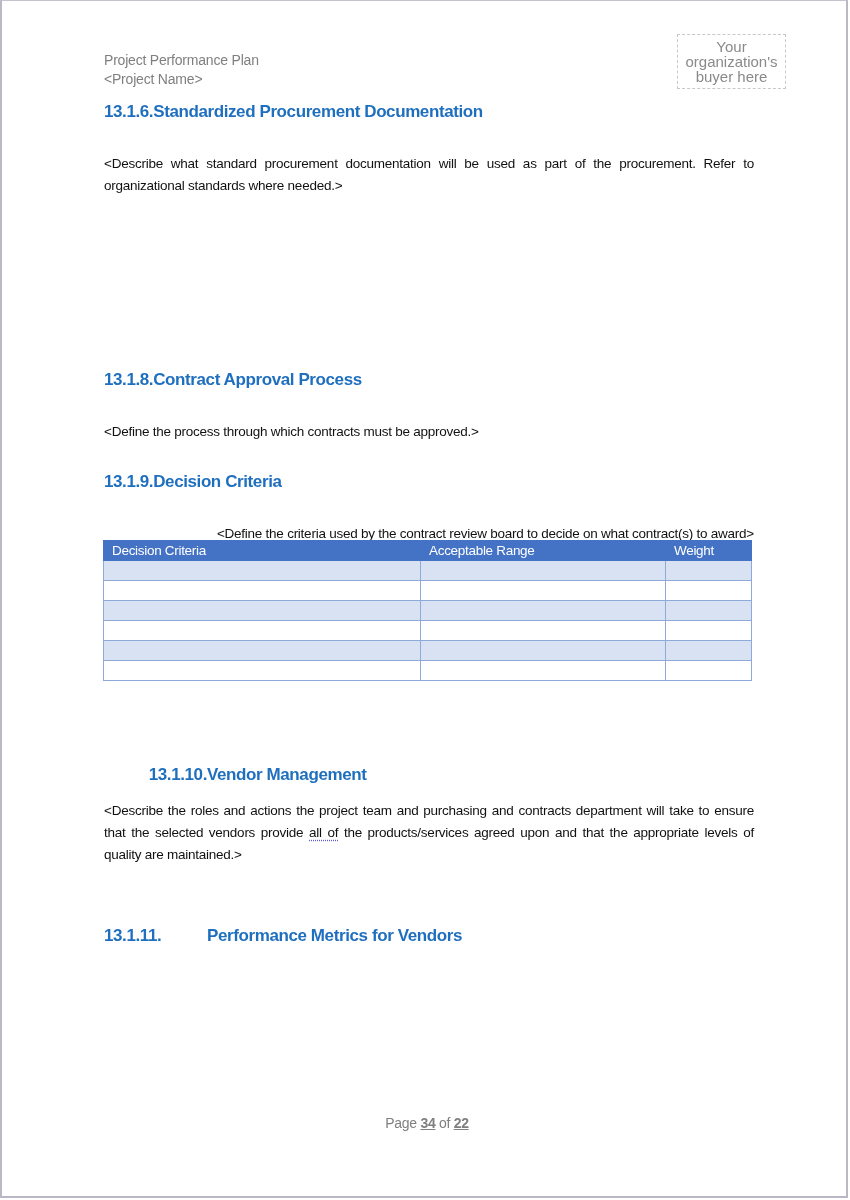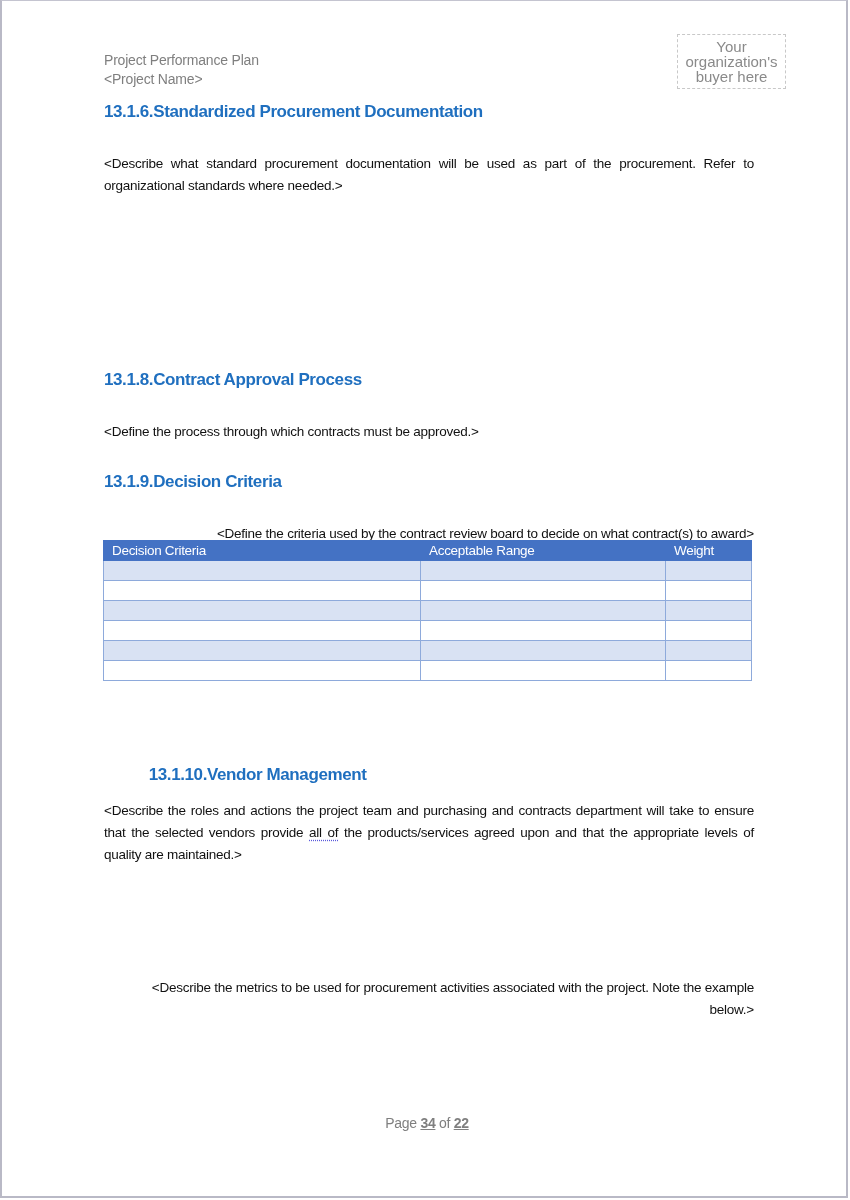--- a/index.html
+++ b/index.html
@@ -119,17 +119,19 @@
         <td></td>
       </tr>
     </tbody>
   </table>
 
   <div class="h3" style="top:764px;text-align:right;">
     <span class="num wide">13.1.10.</span><span>Vendor Management</span>
   </div>
   <div class="p" style="top:783px;"><span>&lt;Describe the roles and actions the project team and purchasing and contracts department will take to ensure that the selected vendors provide </span><span class="squig">all of</span><span> the products/services agreed upon and that the appropriate levels of quality are maintained.&gt;</span></div>
 
-  <div class="p left" style="top:960px;">&lt;Describe the metrics to be used for procurement activities associated with the project. Note the example below.&gt;</div>
+  <div class="h3" style="top:925px;">
+    <span class="num wide">13.1.11.</span><span>Performance Metrics for Vendors</span>
+  </div>
 
   <div class="footer"><span>Page </span><b>34</b><span> of </span><b>22</b></div>
 
 </div>
 
 </body></html>

